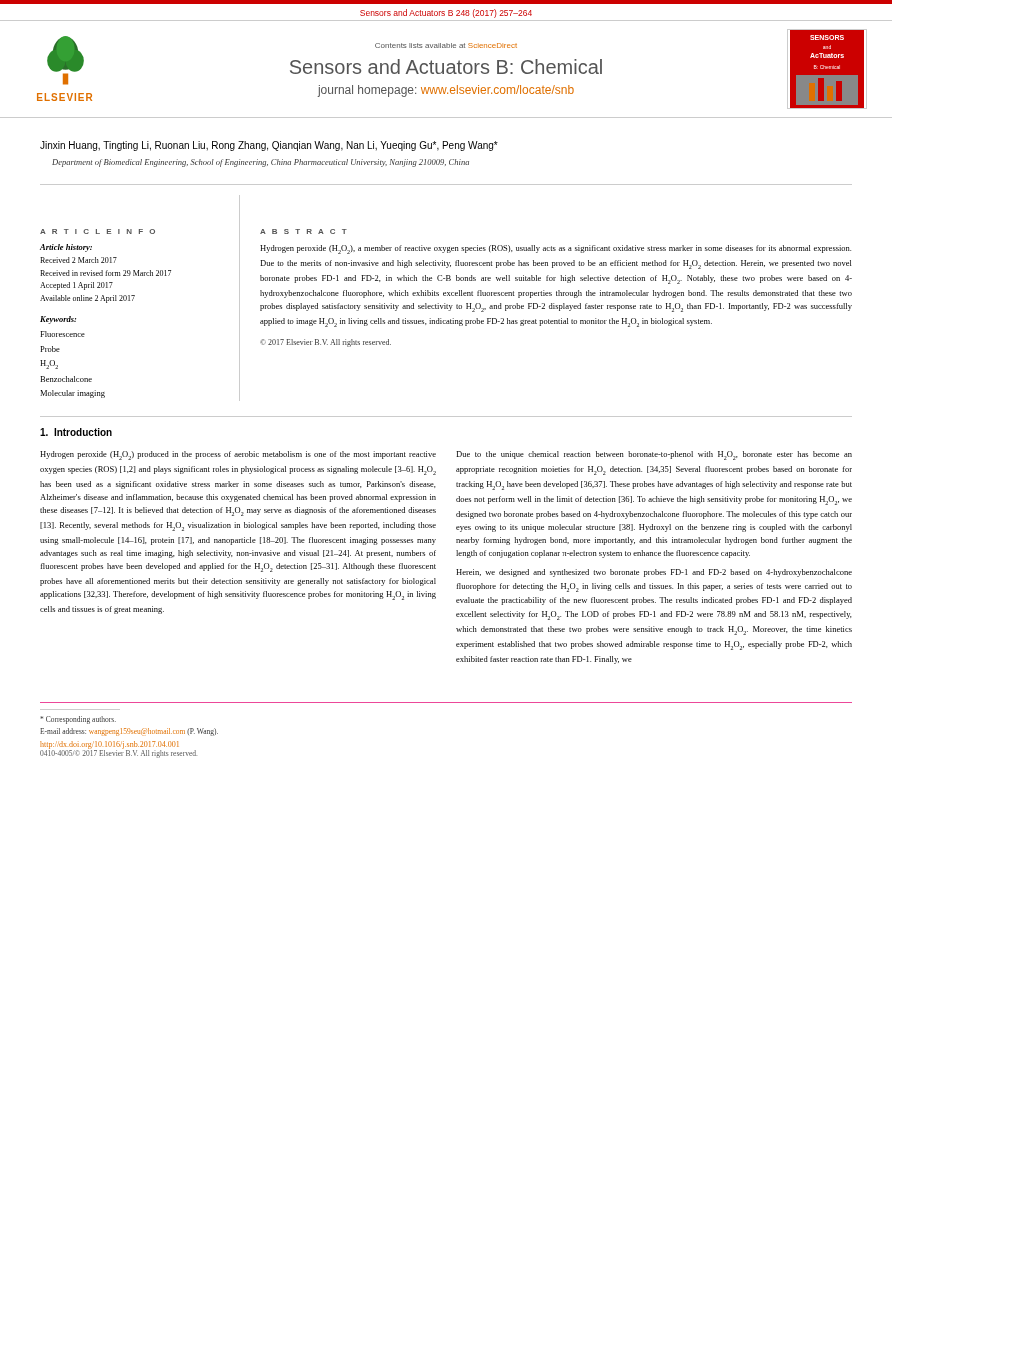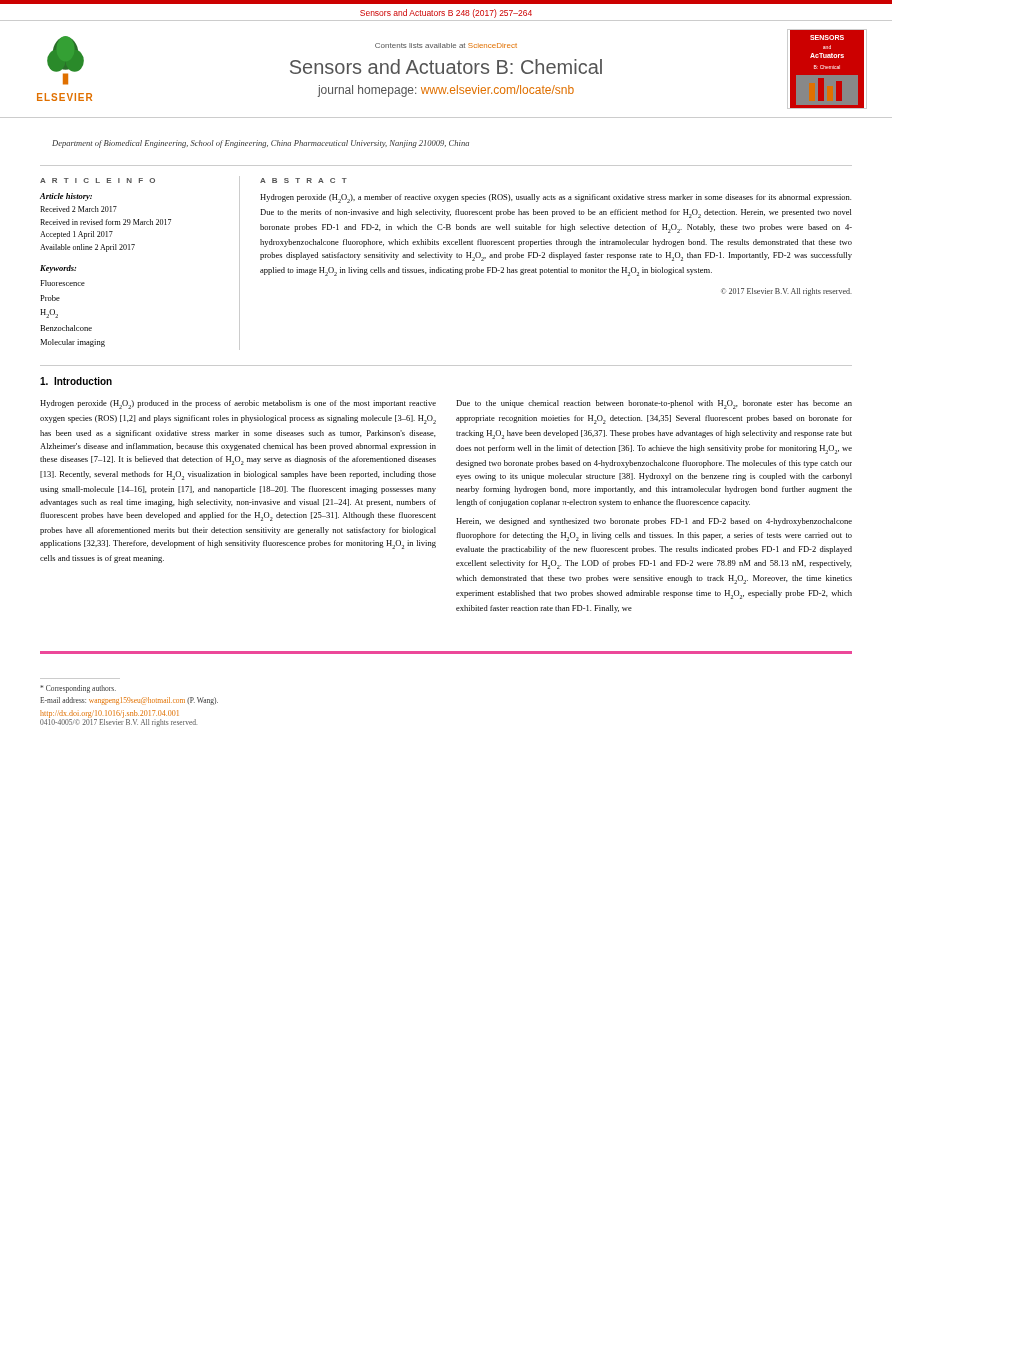--- a/index.html
+++ b/index.html
@@ -201,20 +201,21 @@
     }
 
     .section-header {
       font-family: Arial, sans-serif;
       font-size: 8px;
       font-weight: bold;
       letter-spacing: 2px;
       color: #555;
       margin-bottom: 6px;
       text-transform: uppercase;
+      margin-top: 32px;
     }
 
     .article-history {
       margin-bottom: 8px;
     }
 
     .history-title {
       font-style: italic;
       font-size: 8.5px;
       font-weight: bold;
@@ -245,21 +246,21 @@
 
     .abstract-text {
       font-size: 8.5px;
       line-height: 1.55;
       text-align: justify;
       color: #000;
     }
 
     .copyright-line {
       font-size: 8px;
-      text-align: right;
+      text-align: left;
       margin-top: 8px;
       color: #333;
     }
 
     
     .body-section {
       display: flex;
       gap: 20px;
       margin-top: 10px;
     }
@@ -284,22 +285,22 @@
       font-size: 8.5px;
       line-height: 1.55;
       text-align: justify;
       color: #000;
       margin-bottom: 6px;
     }
 
     
     .footer-section {
       margin-top: 30px;
-      border-top: 3px solid #ec4899;
-      padding-top: 24px;
+      border-top: 1px solid #ec4899;
+      padding-top: 6px;
       font-size: 7.5px;
       color: #555;
     }
 
     .footnote {
       font-size: 7.5px;
       color: #333;
       margin-bottom: 3px;
     }
 
@@ -371,20 +372,23 @@
             </svg>
           </div>
         </div>
       </div>
     </div>
   </div>
 
   <div class="article-content">
 
 
+    <div class="authors">
+      <span>Jinxin Huang, Tingting Li, Ruonan Liu, Rong Zhang, Qianqian Wang, Nan Li, Yueqing Gu</span><span>*</span><span>, </span><span>Peng Wang</span><span>*</span>
+    </div>
 
     <div class="affiliation">Department of Biomedical Engineering, School of Engineering, China Pharmaceutical University, Nanjing 210009, China</div>
 
     <hr class="divider">
 
     <div class="two-col-section">
 
       <div class="article-info-col">
         <div class="section-header">A R T I C L E   I N F O</div>
 

